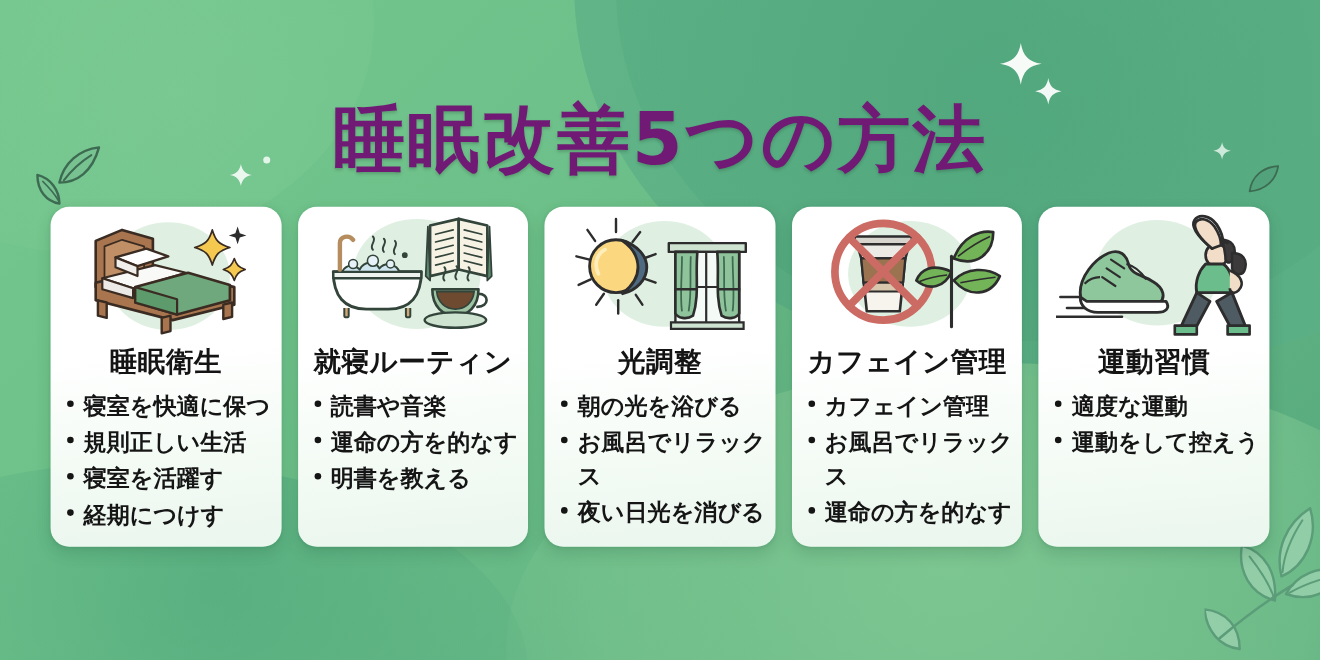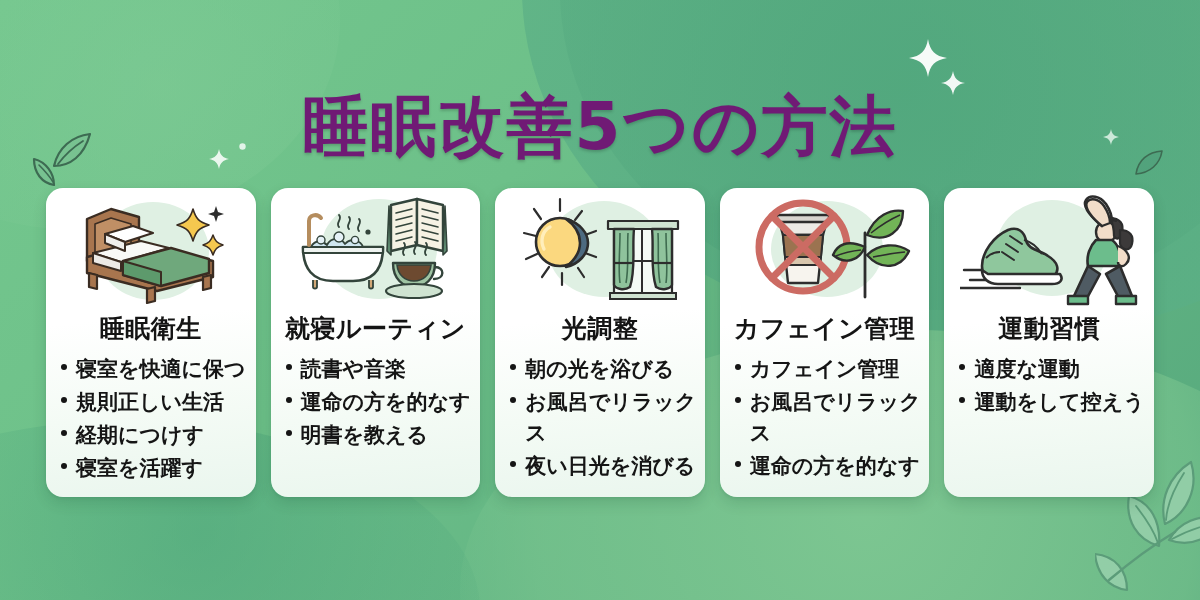--- a/index.html
+++ b/index.html
@@ -253,22 +253,22 @@
 
           <path d="M128 16 C131 26 134 29 144 32 C134 35 131 38 128 48 C125 38 122 35 112 32 C122 29 125 26 128 16 Z" fill="#f5c84f" stroke="#3a2c22" stroke-width="1.6" stroke-linejoin="round"></path>
           <path d="M148 42 C150 48 152 50 158 52 C152 54 150 56 148 62 C146 56 144 54 138 52 C144 50 146 48 148 42 Z" fill="#f5c84f" stroke="#3a2c22" stroke-width="1.5" stroke-linejoin="round"></path>
           <path d="M151 13 L153 19 L159 21 L153 23 L151 29 L149 23 L143 21 L149 19 Z" fill="#2d2d2d"></path>
         </svg>
       </div>
       <div class="card-title">睡眠衛生</div>
       <ul class="bullets">
         <li>寝室を快適に保つ</li>
         <li>規則正しい生活</li>
+        <li>寝室を活躍す</li>
         <li>経期につけす</li>
-        <li>寝室を活躍す</li>
       </ul>
     </div>
 
     <div class="card">
       <div class="card-icon">
         <svg width="176" height="116" viewBox="0 0 176 116" fill="none">
           <ellipse cx="92" cy="58" rx="58" ry="50" fill="#dff0e3"></ellipse>
 
           <path d="M104 14 L130 8 L130 54 L104 60 Z" fill="#f6f2e4" stroke="#33443b" stroke-width="2.4" stroke-linejoin="round"></path>
           <path d="M156 14 L130 8 L130 54 L156 60 Z" fill="#f6f2e4" stroke="#33443b" stroke-width="2.4" stroke-linejoin="round"></path>

